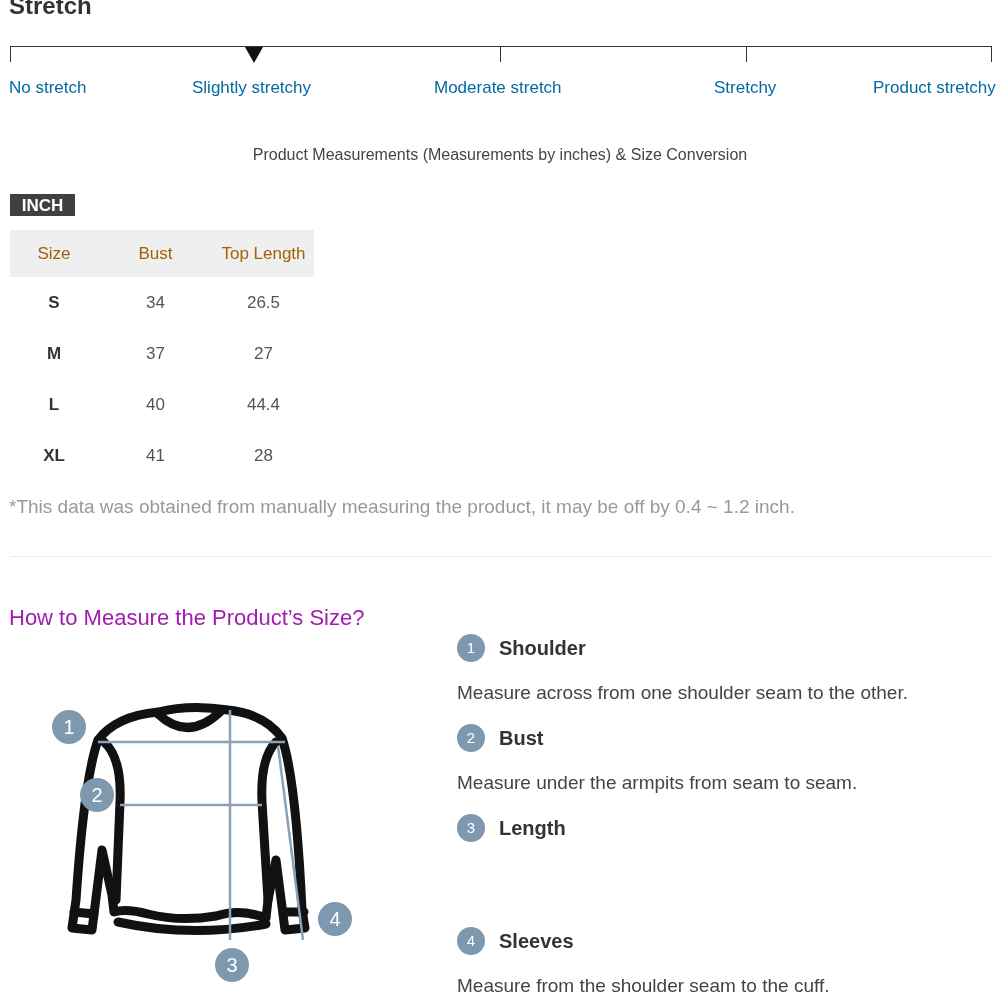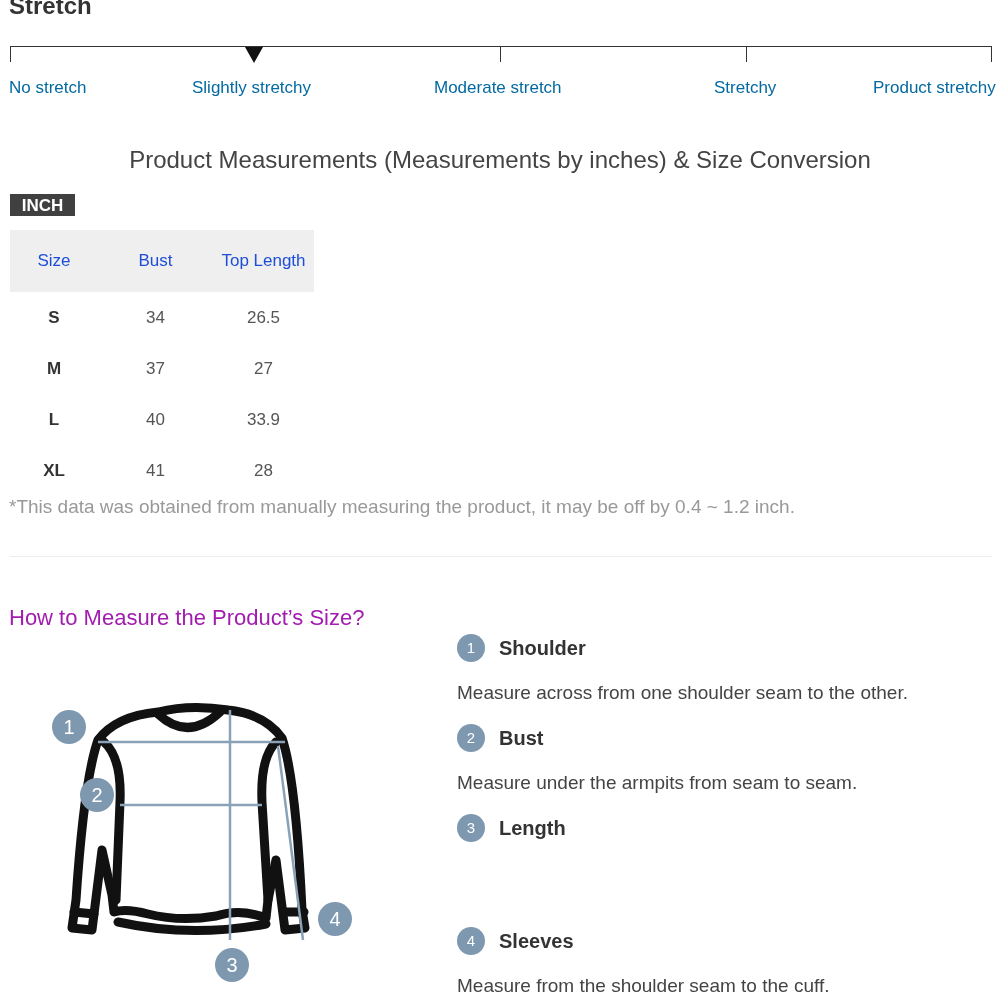--- a/index.html
+++ b/index.html
@@ -12,30 +12,30 @@
 
     
     .scale-line { left: 10px; top: 46px; width: 982px; height: 0; border-top: 1.5px solid #333; }
     .tick { top: 46px; width: 0; height: 16px; border-left: 1.5px solid #333; }
     .marker {
       width: 0; height: 0; border-left: 9px solid transparent; border-right: 9px solid transparent;
       border-top: 16px solid #111; top: 47px;
     }
     .scale-label { top: 78px; font-size: 17px; color: #0369a1; white-space: nowrap; }
 
-    .subtitle { left: 0; width: 1000px; top: 146px; text-align: center; font-size: 24px; color: #444; }
+    .subtitle { left: 0; width: 1000px; top: 146px; text-align: center; font-size: 16px; color: #444; }
 
     .unit-badge {
       left: 10px; top: 194px; width: 65px; height: 22px; background: #404040; color: #fff;
       font-size: 17px; font-weight: bold; line-height: 23px; text-align: center;
     }
 
     .size-table { left: 10px; top: 230px; width: 304px; border-collapse: collapse; }
     .size-table th {
-      background: #efefef; font-weight: normal; font-size: 17px; color: #1d4ed8; height: 62px; padding: 0;
+      background: #efefef; font-weight: normal; font-size: 17px; color: #a16207; height: 47px; padding: 0;
     }
     .size-table td { font-size: 17px; color: #555; text-align: center; height: 51px; padding: 0; }
     .size-table td.sz { font-weight: bold; color: #333; }
 
     .note { left: 9px; top: 496px; font-size: 19px; color: #999; white-space: nowrap; }
     .divider { left: 10px; top: 556px; width: 982px; height: 0; border-top: 1.5px solid #ececec; }
     .howto { left: 9px; top: 584px; font-size: 22px; color: #a21caf; margin-top: 21px; }
 
     .garment { left: 40px; top: 690px; width: 330px; height: 300px; }
 
@@ -86,21 +86,21 @@
       <td>26.5</td>
     </tr>
     <tr>
       <td class="sz">M</td>
       <td>37</td>
       <td>27</td>
     </tr>
     <tr>
       <td class="sz">L</td>
       <td>40</td>
-      <td>33.9</td>
+      <td>44.4</td>
     </tr>
     <tr>
       <td class="sz">XL</td>
       <td>41</td>
       <td>28</td>
     </tr>
   </tbody>
 </table>
 
 <div class="abs note">*This data was obtained from manually measuring the product, it may be off by 0.4 ~ 1.2 inch.</div>

